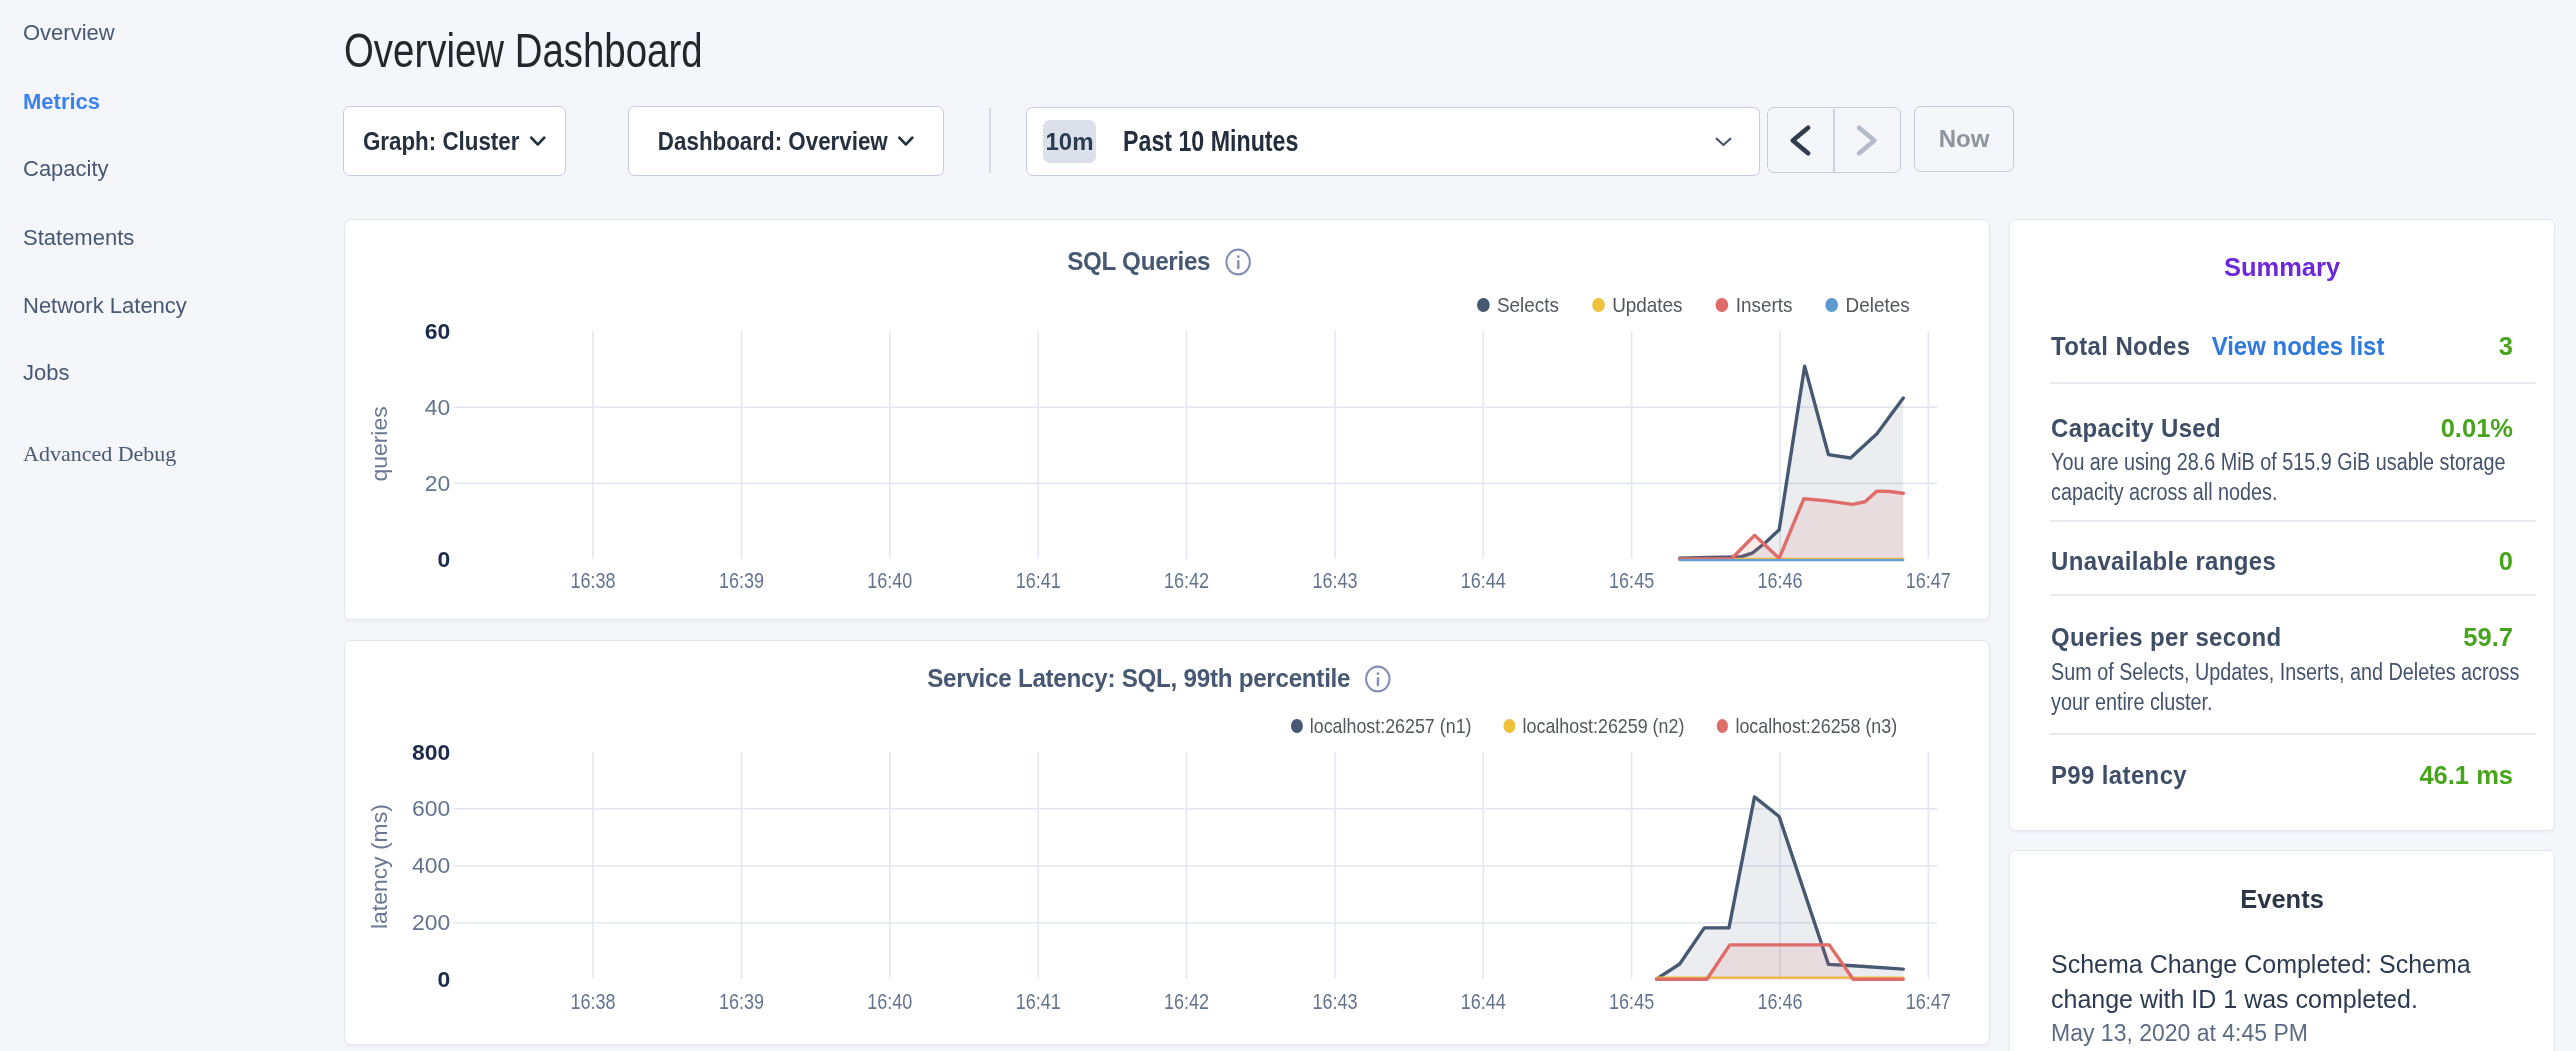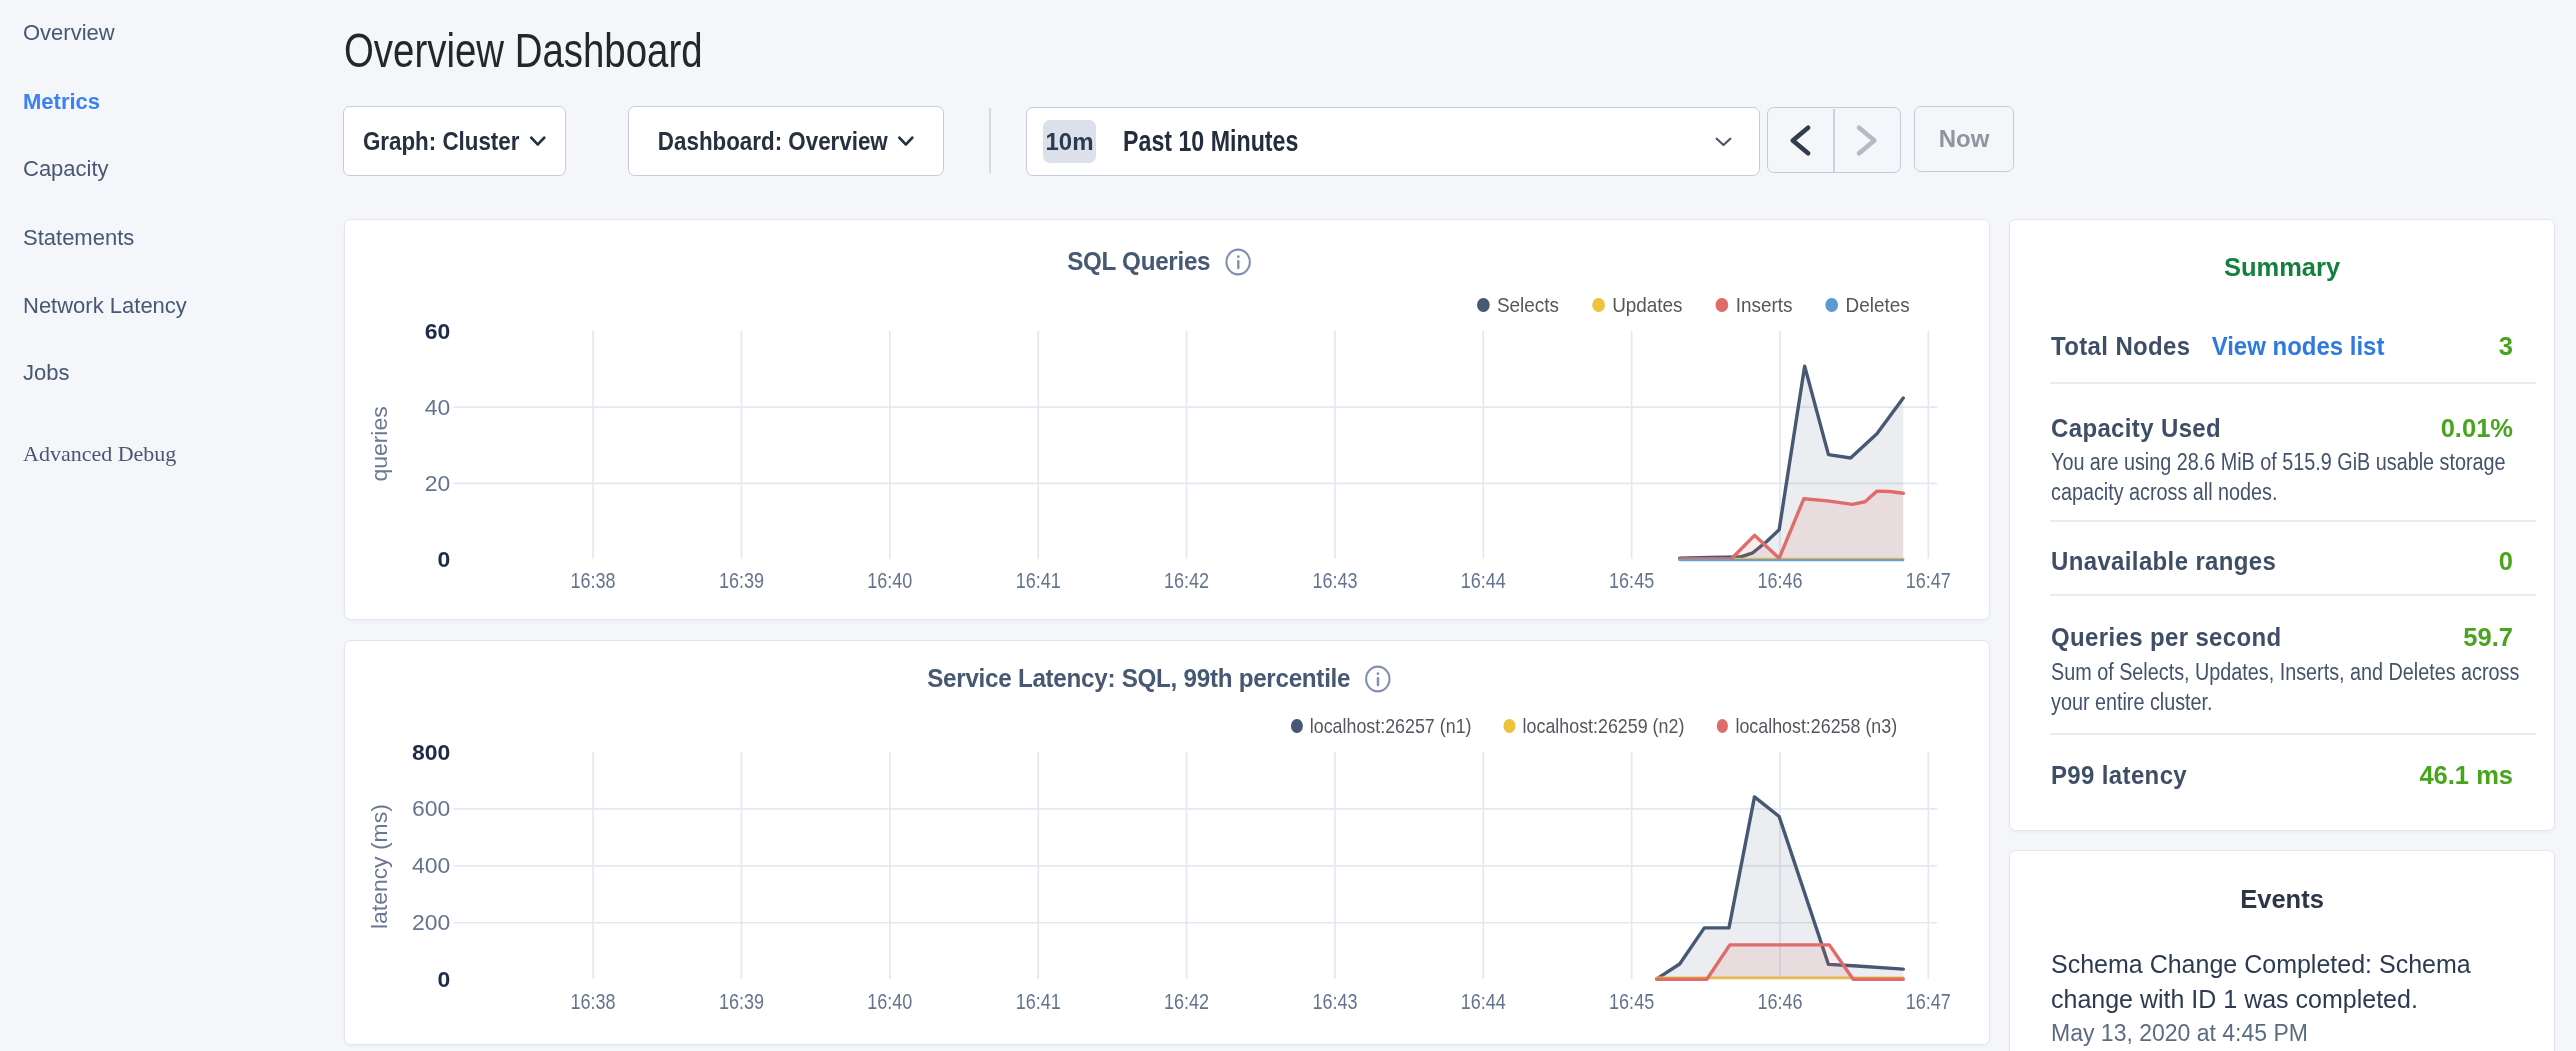--- a/index.html
+++ b/index.html
@@ -153,21 +153,21 @@
 <text x="2267.5" y="1186" text-anchor="middle" font-size="27" fill="#64748f" font-family="Liberation Sans, sans-serif" textLength="53" lengthAdjust="spacingAndGlyphs">16:47</text>
 <text x="455" y="1019" text-anchor="middle" font-size="27" fill="#6b7793" transform="rotate(-90 455 1019)" font-family="Liberation Sans, sans-serif">latency (ms)</text>
 <polygon points="1948.0,1152 1948.0,1151.0 1975.0,1133.5 2004.0,1091.0 2033.0,1091.0 2063.0,937.0 2092.0,960.0 2150.0,1134.0 2179.0,1135.5 2238.0,1139.5 2238.0,1152" fill="rgba(71,88,114,0.11)" stroke="none"></polygon>
 <polyline points="1948.0,1151.0 1975.0,1133.5 2004.0,1091.0 2033.0,1091.0 2063.0,937.0 2092.0,960.0 2150.0,1134.0 2179.0,1135.5 2238.0,1139.5" fill="none" stroke="#475872" stroke-width="4" stroke-linejoin="round" stroke-linecap="round"></polyline>
 <polyline points="1948.0,1149.5 2238.0,1149.5" fill="none" stroke="#efc23b" stroke-width="2.6" stroke-linejoin="round" stroke-linecap="round"></polyline>
 <polygon points="1948.0,1152 1948.0,1151.5 2007.0,1151.5 2034.0,1111.0 2151.0,1111.0 2179.0,1151.5 2238.0,1151.5 2238.0,1152" fill="rgba(224,108,106,0.13)" stroke="none"></polygon>
 <polyline points="1948.0,1151.5 2007.0,1151.5 2034.0,1111.0 2151.0,1111.0 2179.0,1151.5 2238.0,1151.5" fill="none" stroke="#e06c6a" stroke-width="4" stroke-linejoin="round" stroke-linecap="round"></polyline>
   </svg>
 
 <div class="panel" style="left:2009px; top:219px; width:546px; height:612px;"></div>
-<div class="abs" style="left:2009px; top:253px; width:546px; text-align:center; font-size:25.5px; font-weight:bold; color:#15803d;">Summary</div>
+<div class="abs" style="left:2009px; top:253px; width:546px; text-align:center; font-size:25.5px; font-weight:bold; color:#6d28d9;">Summary</div>
 <div class="srow-h" style="top:332px;">Total Nodes&nbsp;&nbsp;&nbsp;<span style="color:#2f7ae0; letter-spacing:0;">View nodes list</span></div>
 <div class="srow-v" style="top:332px;">3</div>
 <div class="sdiv" style="top:382px;"></div>
 <div class="srow-h" style="top:414px;">Capacity Used</div>
 <div class="srow-v" style="top:414px;">0.01%</div>
 <div class="sdesc" style="top:447px;">You are using 28.6 MiB of 515.9 GiB usable storage<br>capacity across all nodes.</div>
 <div class="sdiv" style="top:520px;"></div>
 <div class="srow-h" style="top:547px;">Unavailable ranges</div>
 <div class="srow-v" style="top:547px;">0</div>
 <div class="sdiv" style="top:594px;"></div>

